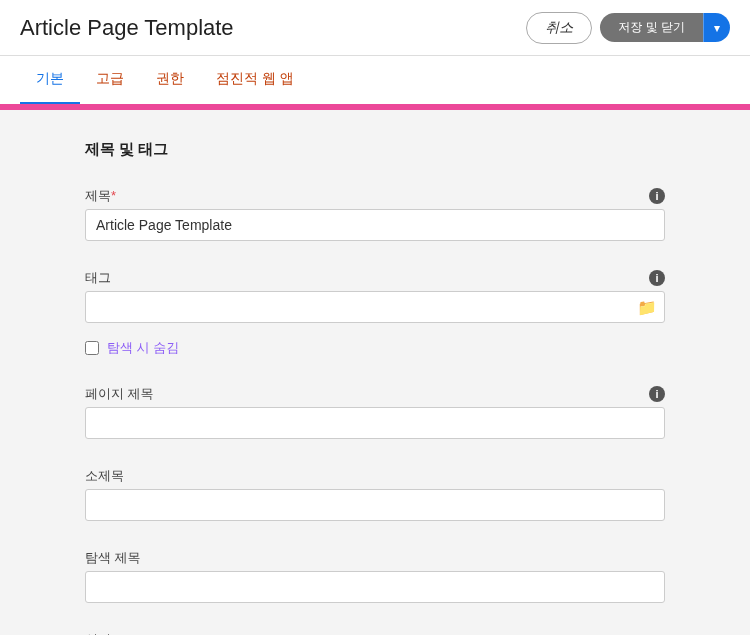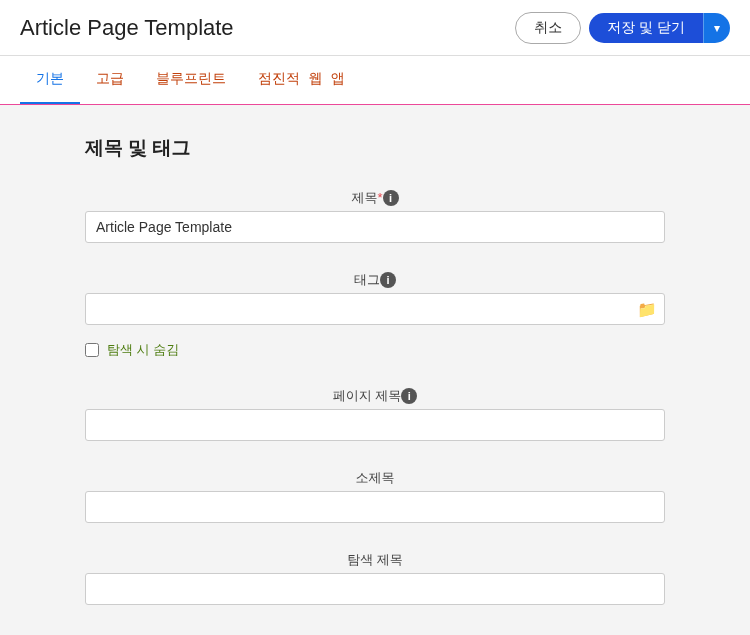--- a/index.html
+++ b/index.html
@@ -29,82 +29,82 @@
       gap: 8px;
     }
     .btn-cancel {
       border: 1px solid #aaa;
       background: #fff;
       border-radius: 20px;
       padding: 6px 18px;
       font-size: 14px;
       cursor: pointer;
       color: #333;
+      font-style: italic;
     }
     .btn-save-group {
       display: flex;
       align-items: stretch;
     }
     .btn-save {
-      background: #1d4ed8;
+      background: #737373;
       color: #fff;
       border: none;
       border-radius: 20px 0 0 20px;
       padding: 6px 18px;
-      font-size: 14px;
+      font-size: 12px;
       cursor: pointer;
     }
     .btn-save-dropdown {
       background: #1473e6;
       color: #fff;
       border: none;
       border-left: 1px solid rgba(255,255,255,0.3);
       border-radius: 0 20px 20px 0;
       padding: 6px 10px;
       font-size: 12px;
       cursor: pointer;
     }
     .tabs {
       background: #fff;
-      border-bottom: 1px solid #ec4899;
+      border-bottom: 6px solid #ec4899;
       display: flex;
       padding: 0 20px;
       gap: 0;
-      font-family: Liberation Mono, monospace;
     }
     .tab-item {
       padding: 14px 16px;
       font-size: 14px;
       color: #c2410c;
       cursor: pointer;
       border-bottom: 2px solid transparent;
       white-space: nowrap;
     }
     .tab-item.active {
       color: #1473e6;
       border-bottom: 2px solid #1473e6;
     }
     .main-content {
       max-width: 620px;
       margin: 0 auto;
       padding: 30px 20px;
     }
     .section-title {
-      font-size: 19px;
+      font-size: 15px;
       font-weight: 600;
       color: #222;
       margin-bottom: 18px;
     }
     .field-group {
       margin-bottom: 16px;
     }
     .field-label-row {
       display: flex;
       align-items: center;
-      justify-content: center;
+      justify-content: space-between;
       margin-bottom: 4px;
       margin-top: 28px;
     }
     .field-label {
       font-size: 13px;
       color: #444;
     }
     .field-label .required {
       color: #e34850;
     }
@@ -153,21 +153,21 @@
       margin-bottom: 24px;
       margin-top: 8px;
     }
     .checkbox-row input[type="checkbox"] {
       width: 14px;
       height: 14px;
       cursor: pointer;
     }
     .checkbox-label {
       font-size: 13px;
-      color: #4d7c0f;
+      color: #8b5cf6;
     }
     .section-divider {
       margin-bottom: 18px;
       margin-top: 8px;
     }
     .field-textarea {
       width: 100%;
       border: 1px solid #ccc;
       border-radius: 3px;
       padding: 7px 10px;
@@ -191,21 +191,21 @@
       <button class="btn-save-dropdown">
         <span>▾</span>
       </button>
     </div>
   </div>
 </div>
 
 <div class="tabs">
   <div class="tab-item active">기본</div>
   <div class="tab-item">고급</div>
-  <div class="tab-item">블루프린트</div>
+  <div class="tab-item">권한</div>
   <div class="tab-item">점진적 웹 앱</div>
 </div>
 
 <div class="main-content">
 
   <div class="section-title">제목 및 태그</div>
 
   <div class="field-group">
     <div class="field-label-row">
       <span class="field-label">

